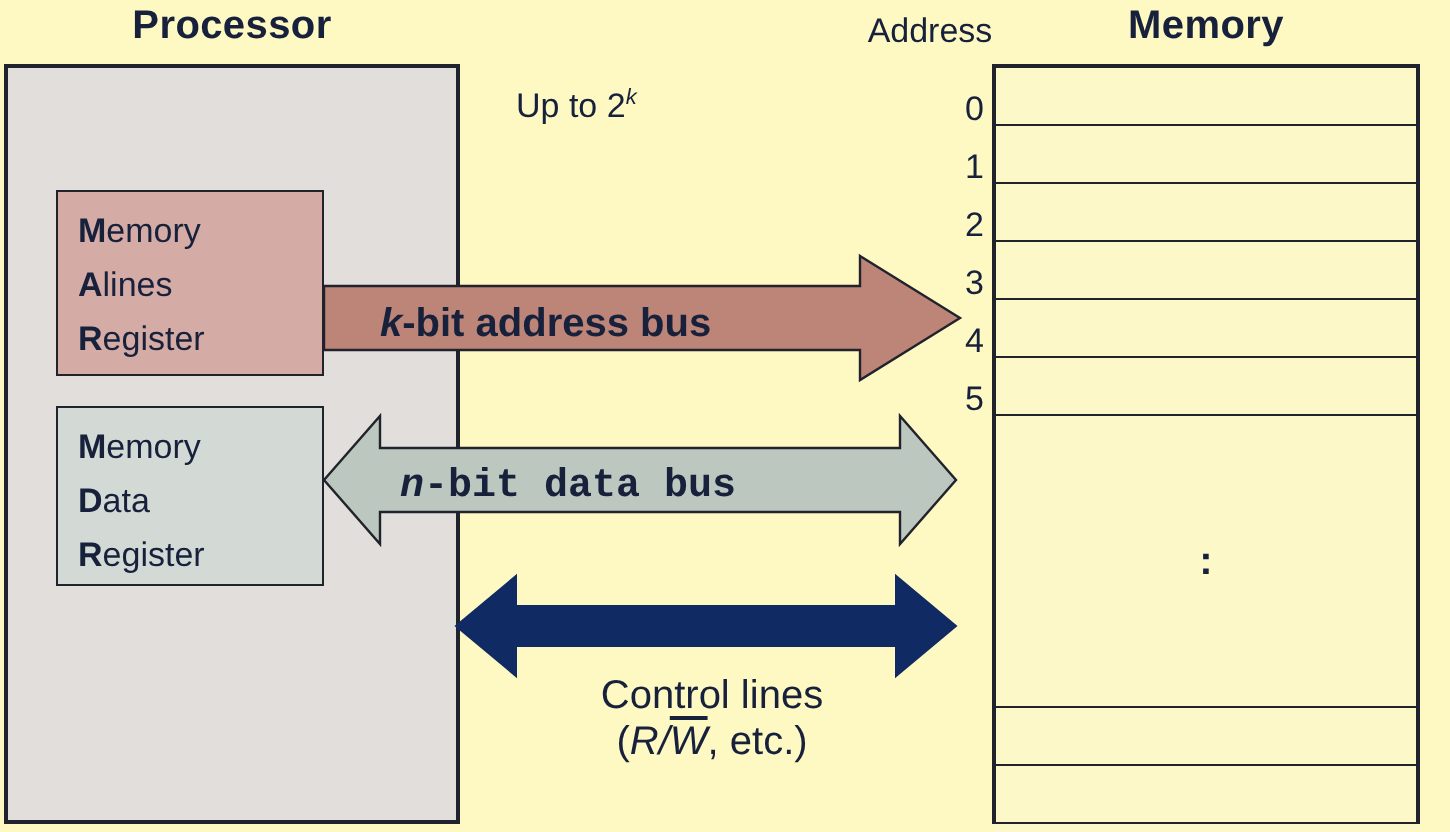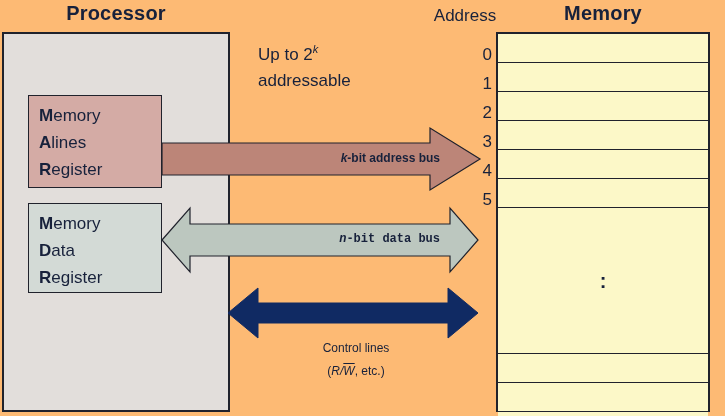--- a/index.html
+++ b/index.html
@@ -11,21 +11,21 @@
     width: 725px;
     height: 416px;
     font-family: "Liberation Sans", sans-serif;
     color: #17213b;
     overflow: hidden;
   }
   #stage {
     position: relative;
     width: 725px;
     height: 416px;
-    background: #fdba74;
+    background: #fef9c3;
   }
 
   
   .abs { position: absolute; }
   .nosel { user-select: none; }
 
   
   .title {
     font-weight: bold;
     font-size: 20px;
@@ -67,25 +67,25 @@
   .reg-line {
     font-size: 17px;
     line-height: 27px;
     white-space: nowrap;
     color: #17213b;
   }
   .reg-line .cap { font-weight: bold; }
 
   
   .bus-label {
-    font-size: 12px;
+    font-size: 20px;
     font-weight: bold;
     color: #17213b;
     white-space: nowrap;
-    text-align: right;
+    text-align: left;
   }
   .bus-label i { font-style: italic; }
 
   
   #addressable-note {
     left: 258px; top: 36px;
     width: 190px;
     font-size: 17px;
     line-height: 26px;
     color: #17213b;
@@ -93,21 +93,21 @@
   #addressable-note sup {
     font-style: italic;
     font-size: 11px;
     vertical-align: super;
   }
 
   
   #control-caption {
     left: 256px; top: 337px;
     width: 200px;
-    font-size: 12px;
+    font-size: 20px;
     line-height: 23px;
     text-align: center;
     color: #17213b;
   }
   #control-caption .ovr {
     font-style: italic;
     text-decoration: overline;
   }
   #control-caption .it { font-style: italic; }
 
@@ -184,21 +184,20 @@
   </div>
 
   <div class="abs register-box" id="mdr-box">
     <div class="reg-line nosel"><span class="cap">M</span><span>emory</span></div>
     <div class="reg-line nosel"><span class="cap">D</span><span>ata</span></div>
     <div class="reg-line nosel"><span class="cap">R</span><span>egister</span></div>
   </div>
 
   <div class="abs nosel" id="addressable-note">
     <div><span>Up to 2</span><sup>k</sup></div>
-    <div>addressable</div>
   </div>
 
   <svg class="abs" id="arrow-layer" viewBox="0 0 725 416" width="725" height="416">
 
     <polygon class="hit" points="162,143 430,143 430,128 480,159 430,190 430,175 162,175" fill="#bc8578" stroke="#20222c" stroke-width="1.2"></polygon>
 
     <polygon class="hit" points="162,240 190,208 190,224 450,224 450,208 478,240 450,272 450,256 190,256 190,272" fill="#bcc7bf" stroke="#20222c" stroke-width="1.2"></polygon>
 
     <polygon class="hit" points="228,313 258,288 258,303 448,303 448,288 478,313 448,338 448,323 258,323 258,338" fill="#102a63" stroke="#102a63" stroke-width="1"></polygon>
   </svg>

